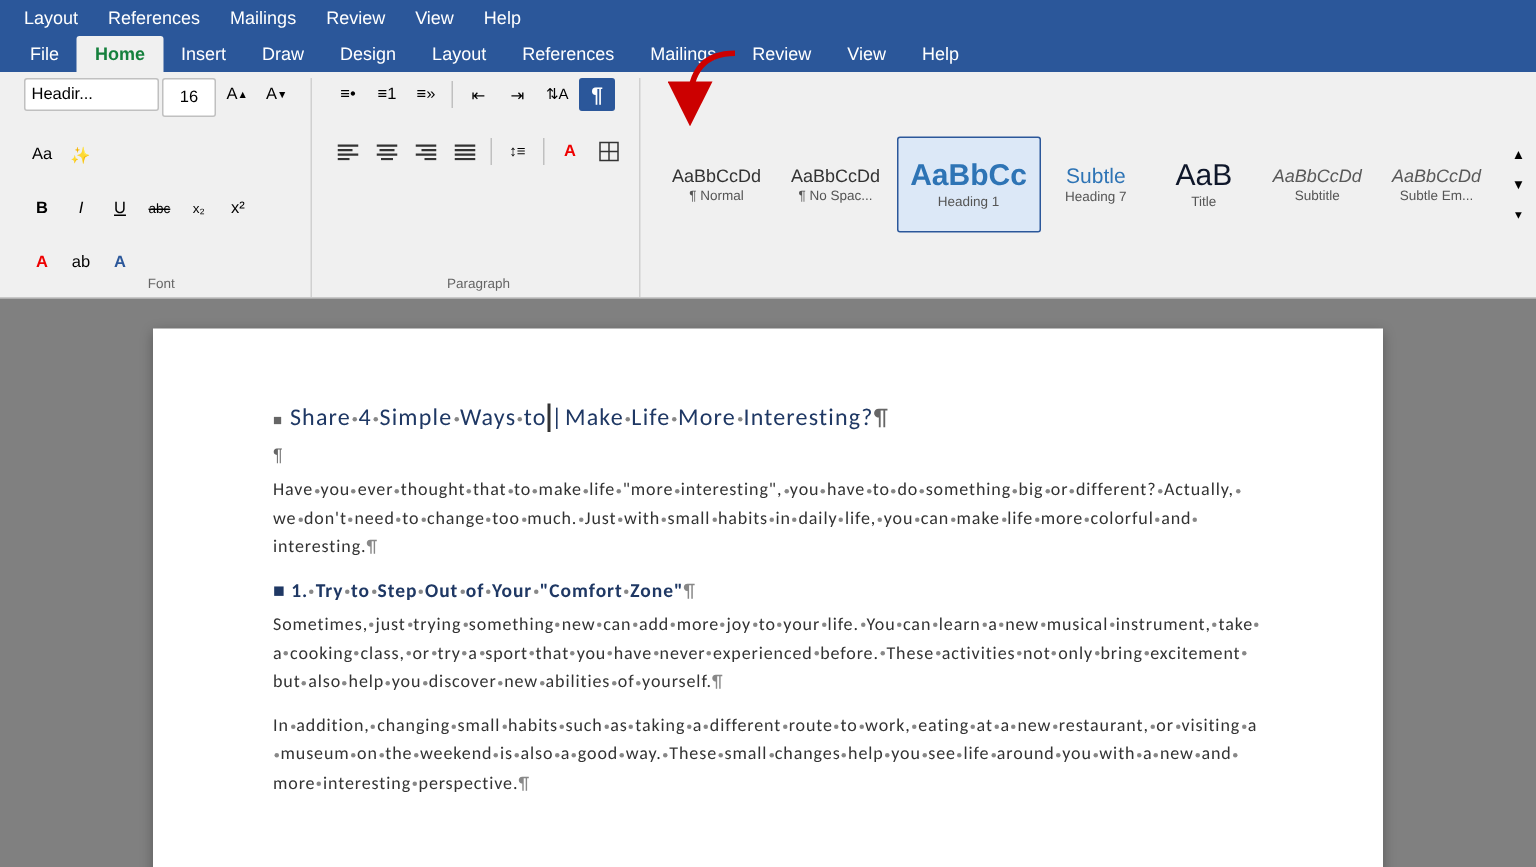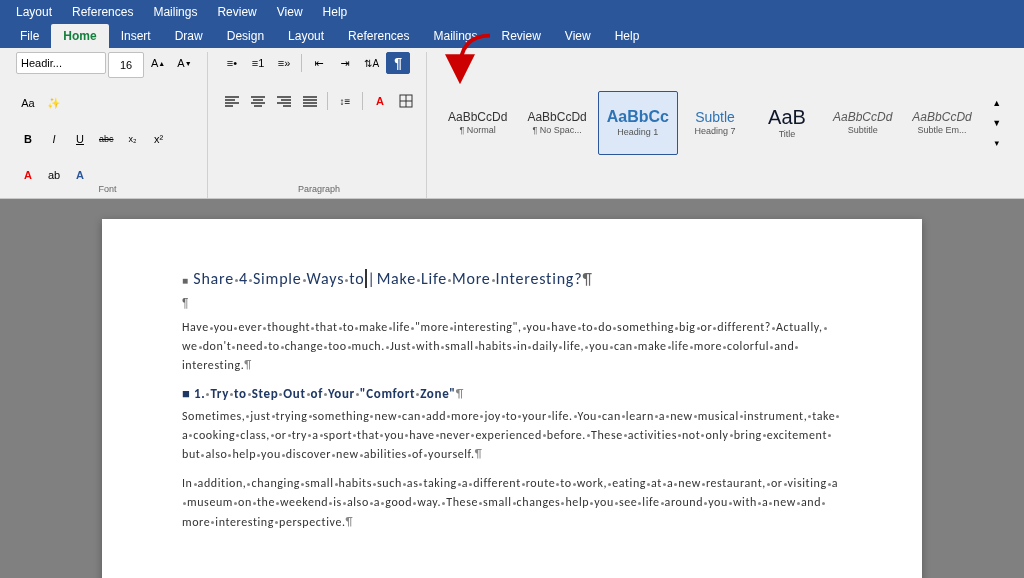--- a/index.html
+++ b/index.html
@@ -342,21 +342,21 @@
         <div class="style-preview" style="font-size:12px; color:#333;">AaBbCcDd</div>
         <div class="style-label">¶ Normal</div>
       </div>
 
       <div class="style-item nospace">
         <div class="style-preview" style="font-size:12px; color:#333;">AaBbCcDd</div>
         <div class="style-label">¶ No Spac...</div>
       </div>
 
       <div class="style-item h1 selected">
-        <div class="style-preview" style="font-size:16px; color:#2e74b5; font-weight:bold;">AaBbCc</div>
+        <div class="style-preview" style="font-size:20px; color:#2e74b5; font-weight:bold;">AaBbCc</div>
         <div class="style-label">Heading 1</div>
       </div>
 
       <div class="style-item h2">
         <div class="style-preview" style="font-size:14px; color:#2e74b5;">Subtle</div>
         <div class="style-label">Heading 7</div>
       </div>
 
       <div class="style-item title-style">
         <div class="style-preview" style="font-size:20px; color:#0f172a;">AaB</div>

